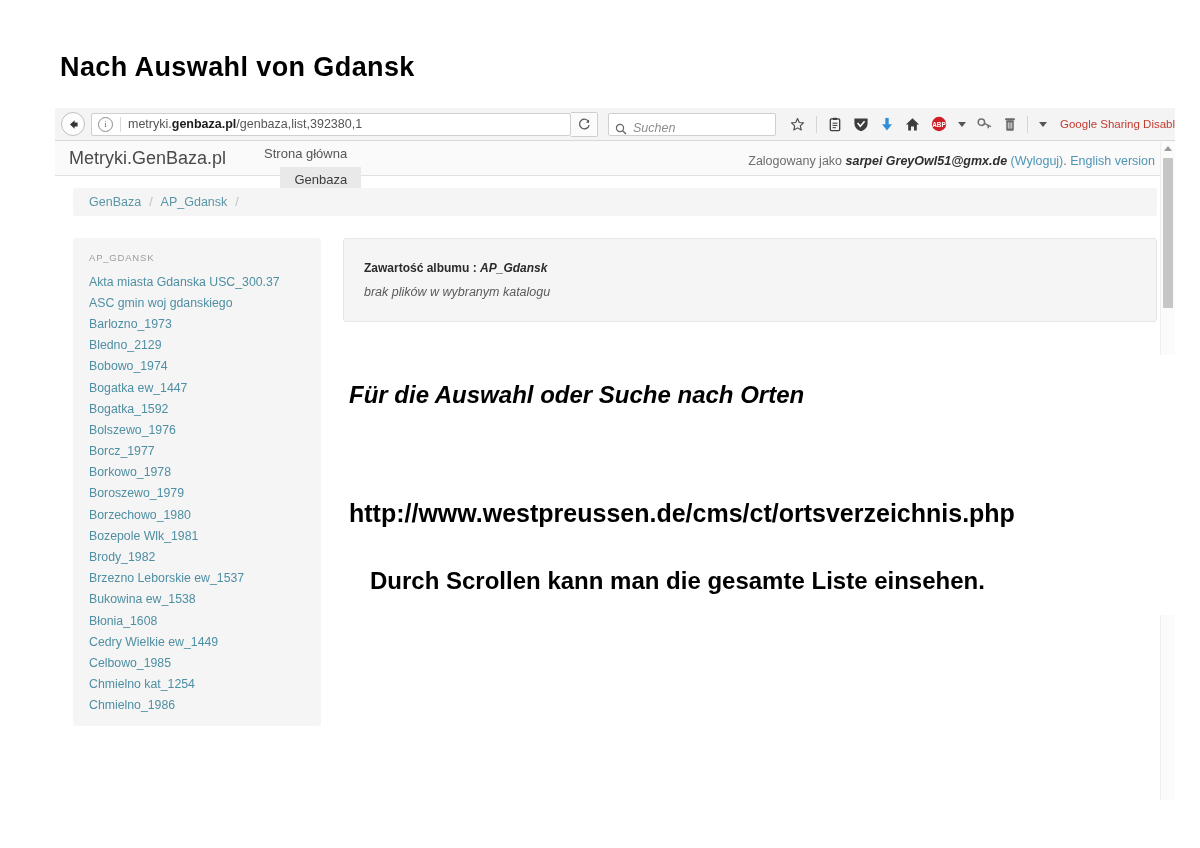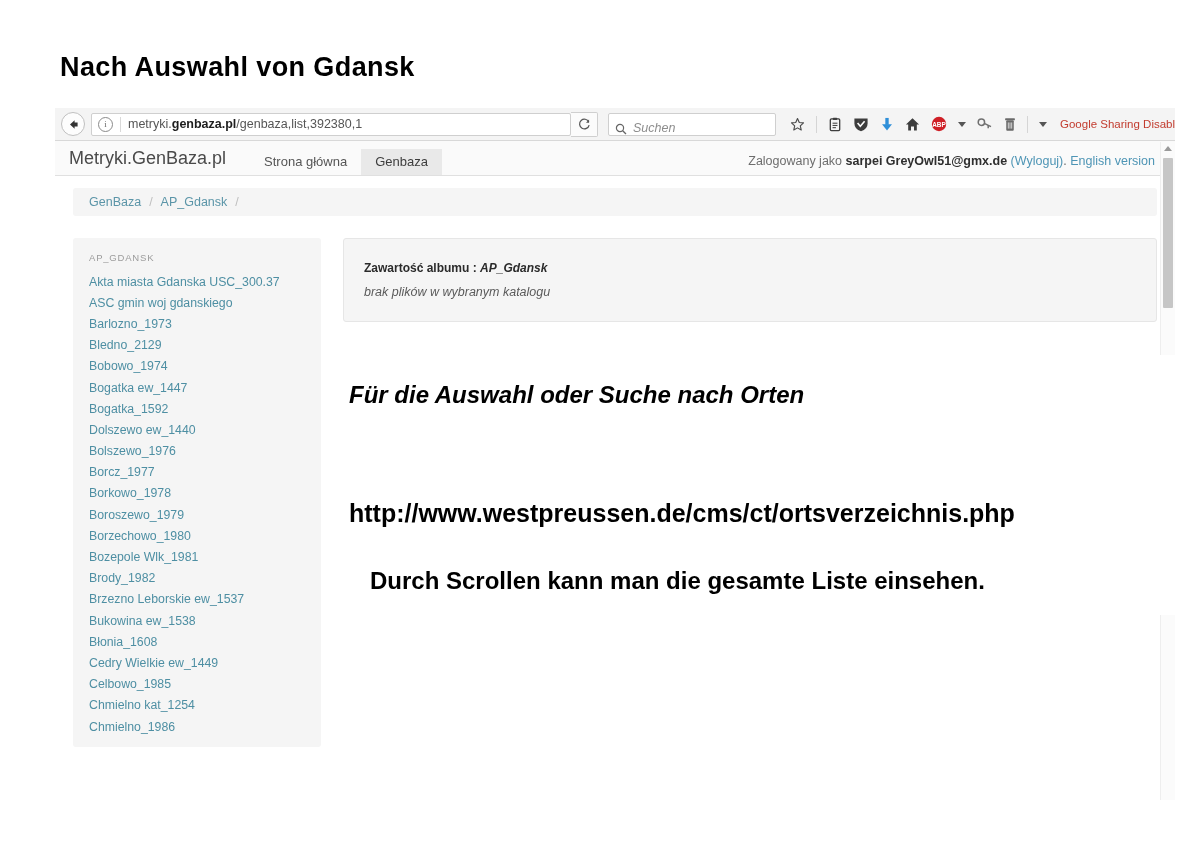--- a/index.html
+++ b/index.html
@@ -152,42 +152,42 @@
     padding-left: 14px;
     box-sizing: border-box;
   }
   .brand {
     font-size: 18px;
     color: #4a4a4a;
     padding-bottom: 6px;
     margin-right: 24px;
     white-space: nowrap;
   }
-  .nav-tabs { display:flex; align-items:flex-end; height: 100%; }
+  .nav-tabs { display:flex; align-items:flex-end; height: 100%; flex-direction: column; }
   .nav-tab {
     font-size: 13px;
     color: #555555;
     padding: 0 14px;
     height: 26px;
     line-height: 26px;
     white-space: nowrap;
   }
   .nav-tab.active {
     background: #e9e9e9;
     color: #3d3d3d;
   }
   .login-info {
     position: absolute;
     right: 20px;
     bottom: 7px;
     font-size: 12.5px;
     color: #6d6d6d;
     white-space: nowrap;
   }
-  .login-info b { color:#2f2f2f; }
+  .login-info b { font-style: italic; color:#2f2f2f; }
   .login-info a { color: #4e95b5; text-decoration: none; }
 
   
   .page-body {
     position: relative;
     height: 623px;
     background: #ffffff;
     padding: 0;
   }
   .breadcrumb {
@@ -444,21 +444,20 @@
       <div class="sidebar">
         <div class="sidebar-head">AP_GDANSK</div>
         <div id="sidebar-list">
             <a class="item" href="#">Akta miasta Gdanska USC_300.37</a>
             <a class="item" href="#">ASC gmin woj gdanskiego</a>
             <a class="item" href="#">Barlozno_1973</a>
             <a class="item" href="#">Bledno_2129</a>
             <a class="item" href="#">Bobowo_1974</a>
             <a class="item" href="#">Bogatka ew_1447</a>
             <a class="item" href="#">Bogatka_1592</a>
-            <a class="item" href="#">Dolszewo ew_1440</a>
             <a class="item" href="#">Bolszewo_1976</a>
             <a class="item" href="#">Borcz_1977</a>
             <a class="item" href="#">Borkowo_1978</a>
             <a class="item" href="#">Boroszewo_1979</a>
             <a class="item" href="#">Borzechowo_1980</a>
             <a class="item" href="#">Bozepole Wlk_1981</a>
             <a class="item" href="#">Brody_1982</a>
             <a class="item" href="#">Brzezno Leborskie ew_1537</a>
             <a class="item" href="#">Bukowina ew_1538</a>
             <a class="item" href="#">Błonia_1608</a>

